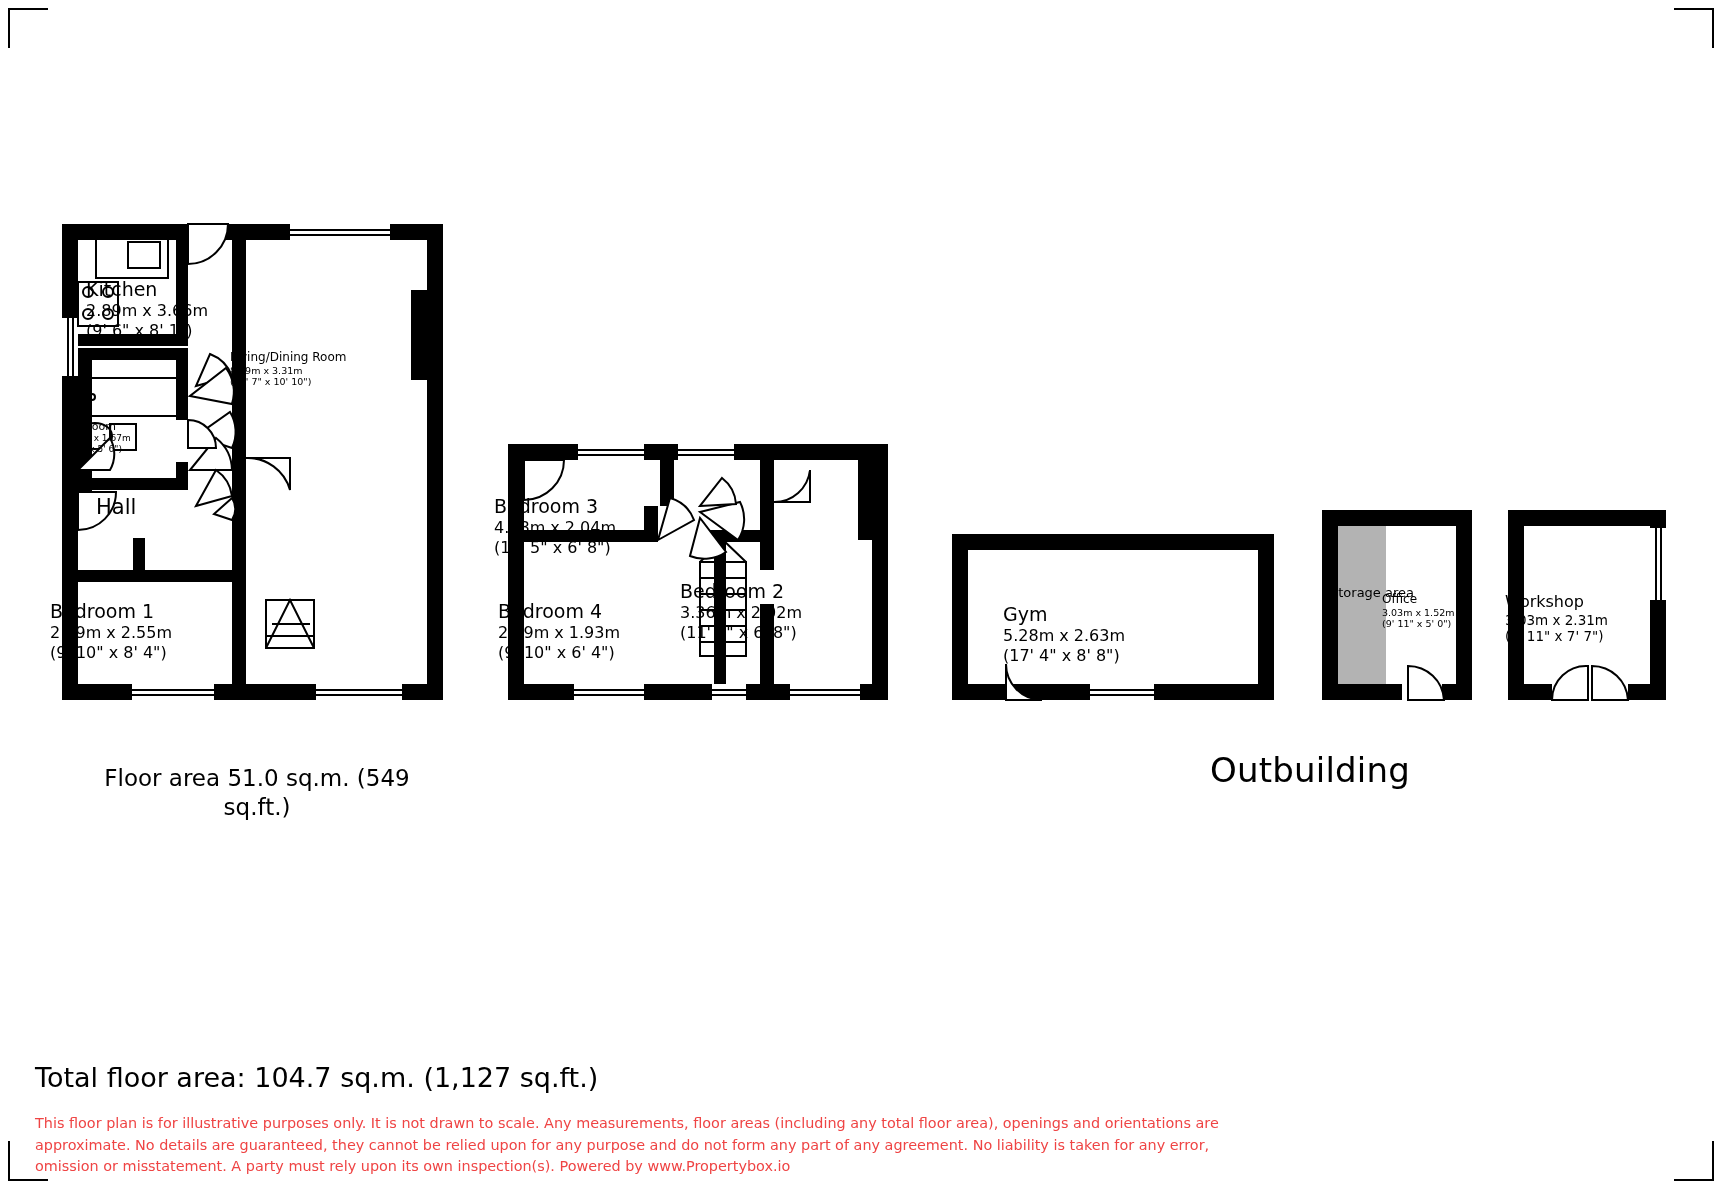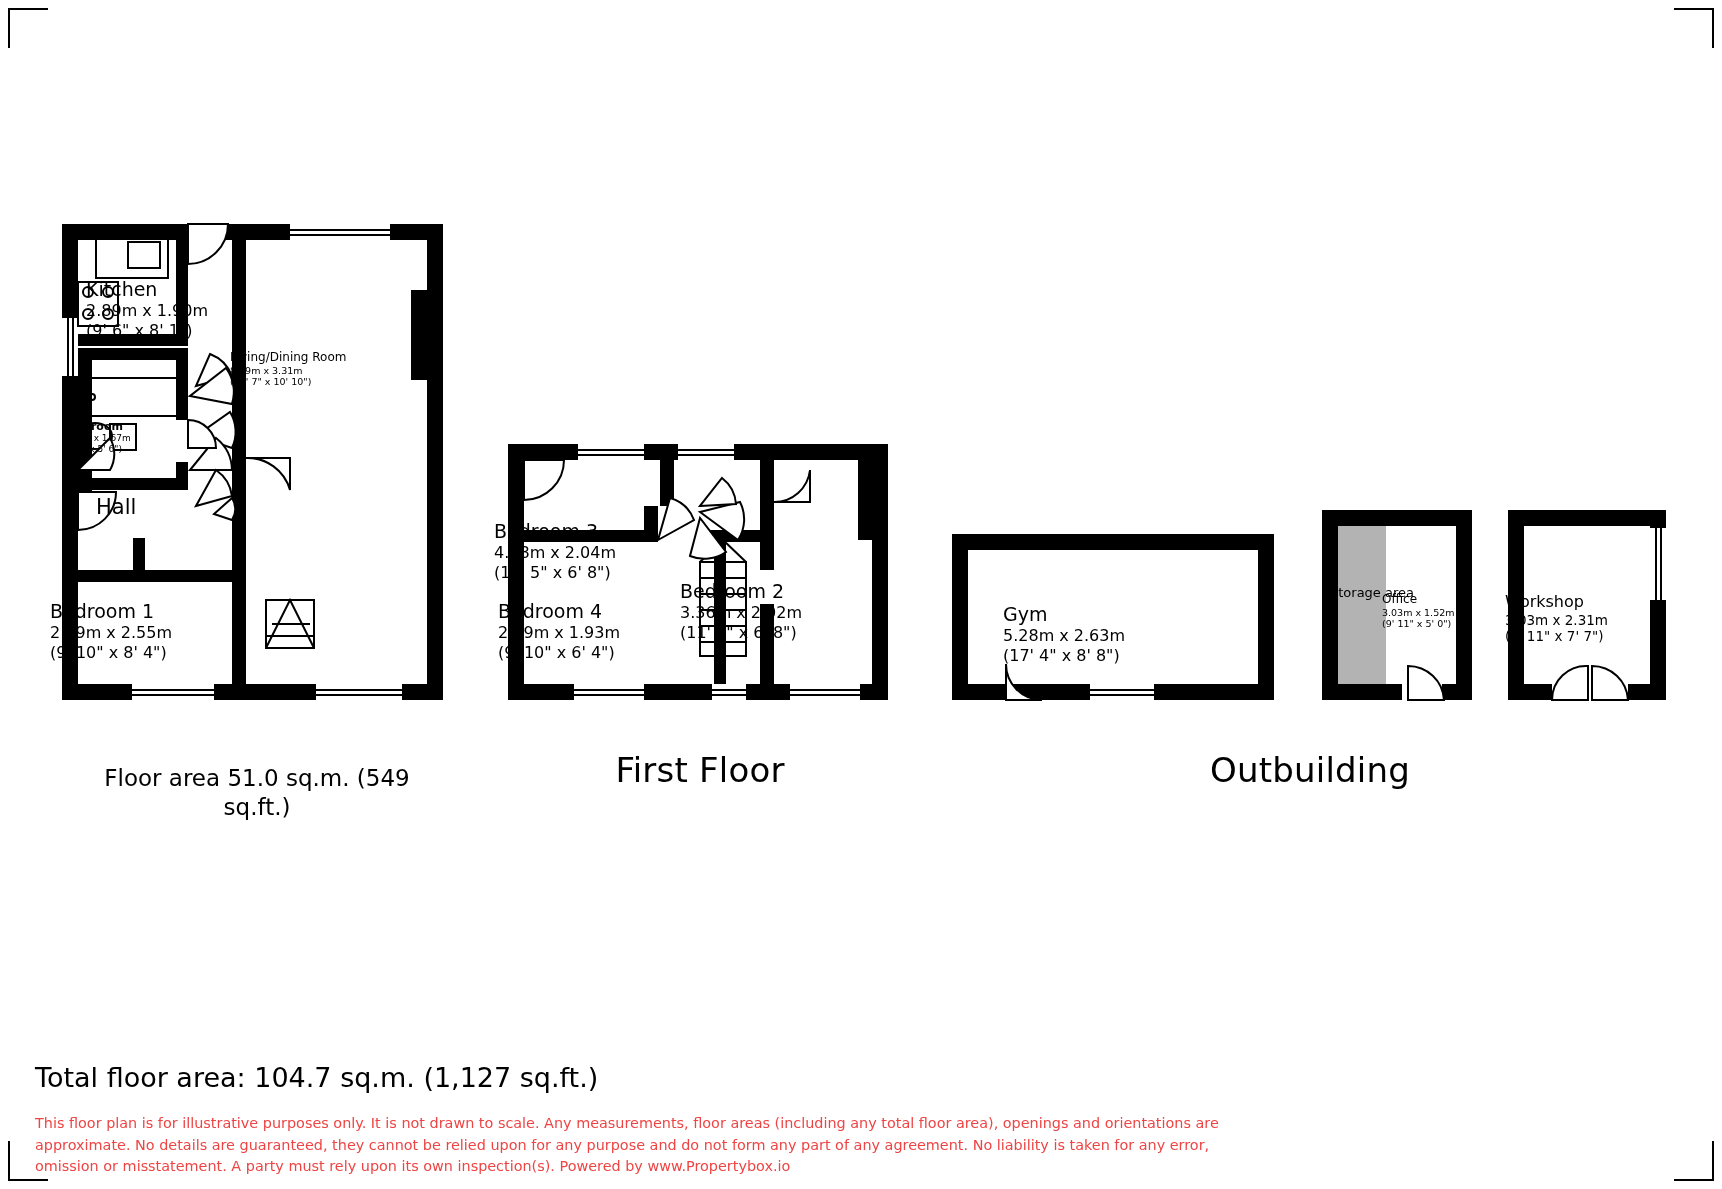--- a/index.html
+++ b/index.html
@@ -53,21 +53,21 @@
 
   .r-lg .rname { font-size: 19px; }
   .r-lg .rdim  { font-size: 16px; }
 
   .r-md .rname { font-size: 16px; }
   .r-md .rdim  { font-size: 13.5px; }
 
   .r-sm .rname { font-size: 12px; }
   .r-sm .rdim  { font-size: 9.5px; }
 
-  .r-xs .rname { font-size: 11px; font-weight: bold; }
+  .r-xs .rname { font-size: 11px; }
   .r-xs .rdim  { font-size: 9px; }
 
   .r-plain { font-size: 21px; }
 
   .footer-total {
     position: absolute;
     left: 35px;
     top: 1062px;
     font-size: 27px;
   }
@@ -223,21 +223,21 @@
     <rect x="1655" y="528" width="2" height="72" fill="#000"></rect>
     <rect x="1660" y="528" width="2" height="72" fill="#000"></rect>
     <rect x="1552" y="684" width="76" height="16" fill="#fff"></rect>
     <path d="M1552,700 L1588,700 L1588,666 A34,34 0 0 0 1552,700 Z" fill="#fff" stroke="#000" stroke-width="2"></path>
     <path d="M1592,700 L1628,700 A36,36 0 0 0 1592,666 Z" fill="#fff" stroke="#000" stroke-width="2"></path>
   </g>
 </svg>
 
 <div class="room r-lg" style="left:86px; top:278px; width:200px;">
   <span class="rname">Kitchen</span>
-  <span class="rdim">2.89m x 1.90m</span>
+  <span class="rdim">2.89m x 3.66m</span>
   <span class="rdim">(9' 6" x 8' 1")</span>
 </div>
 
 <div class="room r-sm" style="left:230px; top:350px; width:210px;">
   <span class="rname">Living/Dining Room</span>
   <span class="rdim">8.09m x 3.31m</span>
   <span class="rdim">(26' 7" x 10' 10")</span>
 </div>
 
 <div class="room r-xs" style="left:62px; top:420px; width:130px;">
@@ -249,21 +249,21 @@
 <div class="room r-plain" style="left:96px; top:495px; width:140px;">
   <span class="rname">Hall</span>
 </div>
 
 <div class="room r-lg" style="left:50px; top:600px; width:220px;">
   <span class="rname">Bedroom 1</span>
   <span class="rdim">2.99m x 2.55m</span>
   <span class="rdim">(9' 10" x 8' 4")</span>
 </div>
 
-<div class="room r-lg" style="left:494px; top:495px; width:200px;margin-top:25px;">
+<div class="room r-lg" style="left:494px; top:495px; width:200px;">
   <span class="rname">Bedroom 3</span>
   <span class="rdim">4.08m x 2.04m</span>
   <span class="rdim">(13' 5" x 6' 8")</span>
 </div>
 
 <div class="room r-lg" style="left:680px; top:580px; width:218px;">
   <span class="rname">Bedroom 2</span>
   <span class="rdim">3.36m x 2.02m</span>
   <span class="rdim">(11' 0" x 6' 8")</span>
 </div>
@@ -294,21 +294,20 @@
   <span class="rname">Workshop</span>
   <span class="rdim">3.03m x 2.31m</span>
   <span class="rdim">(9' 11" x 7' 7")</span>
 </div>
 
 <div class="blocklabel" style="left:92px; top:750px; width:330px;">
   <div class="block-area">Floor area 51.0 sq.m. (549 sq.ft.)</div>
 </div>
 
 <div class="blocklabel" style="left:535px; top:750px; width:330px;">
-  <div class="block-title">First Floor</div>
 </div>
 
 <div class="blocklabel" style="left:1100px; top:750px; width:420px;">
   <div class="block-title">Outbuilding</div>
 </div>
 
 <div class="footer-total">Total floor area: 104.7 sq.m. (1,127 sq.ft.)</div>
 <div class="footer-disc">This floor plan is for illustrative purposes only. It is not drawn to scale. Any measurements, floor areas (including any total floor area), openings and orientations are approximate. No details are guaranteed, they cannot be relied upon for any purpose and do not form any part of any agreement. No liability is taken for any error, omission or misstatement. A party must rely upon its own inspection(s). Powered by www.Propertybox.io</div>
 
 </body></html>

